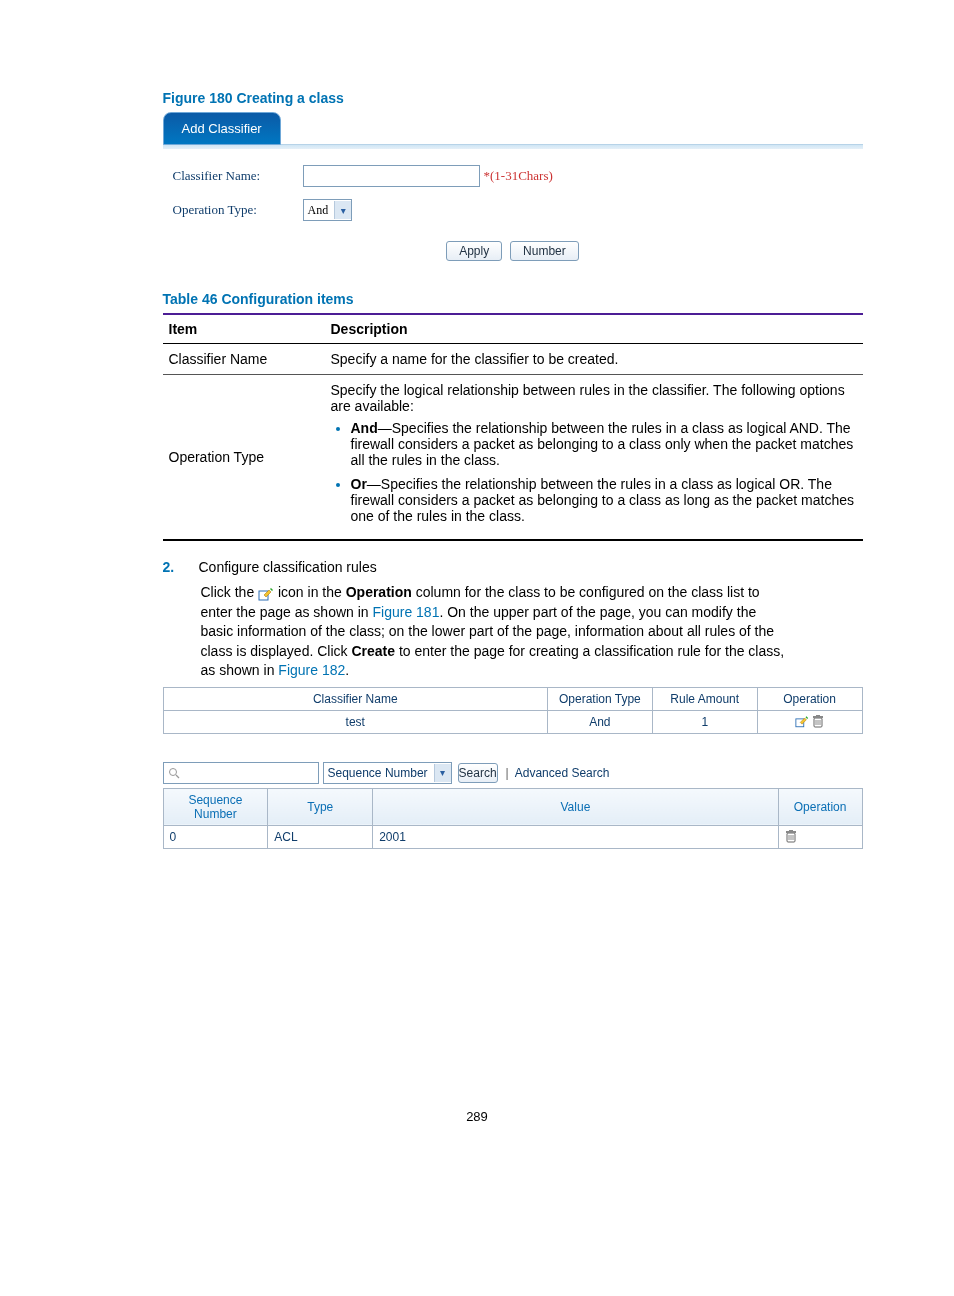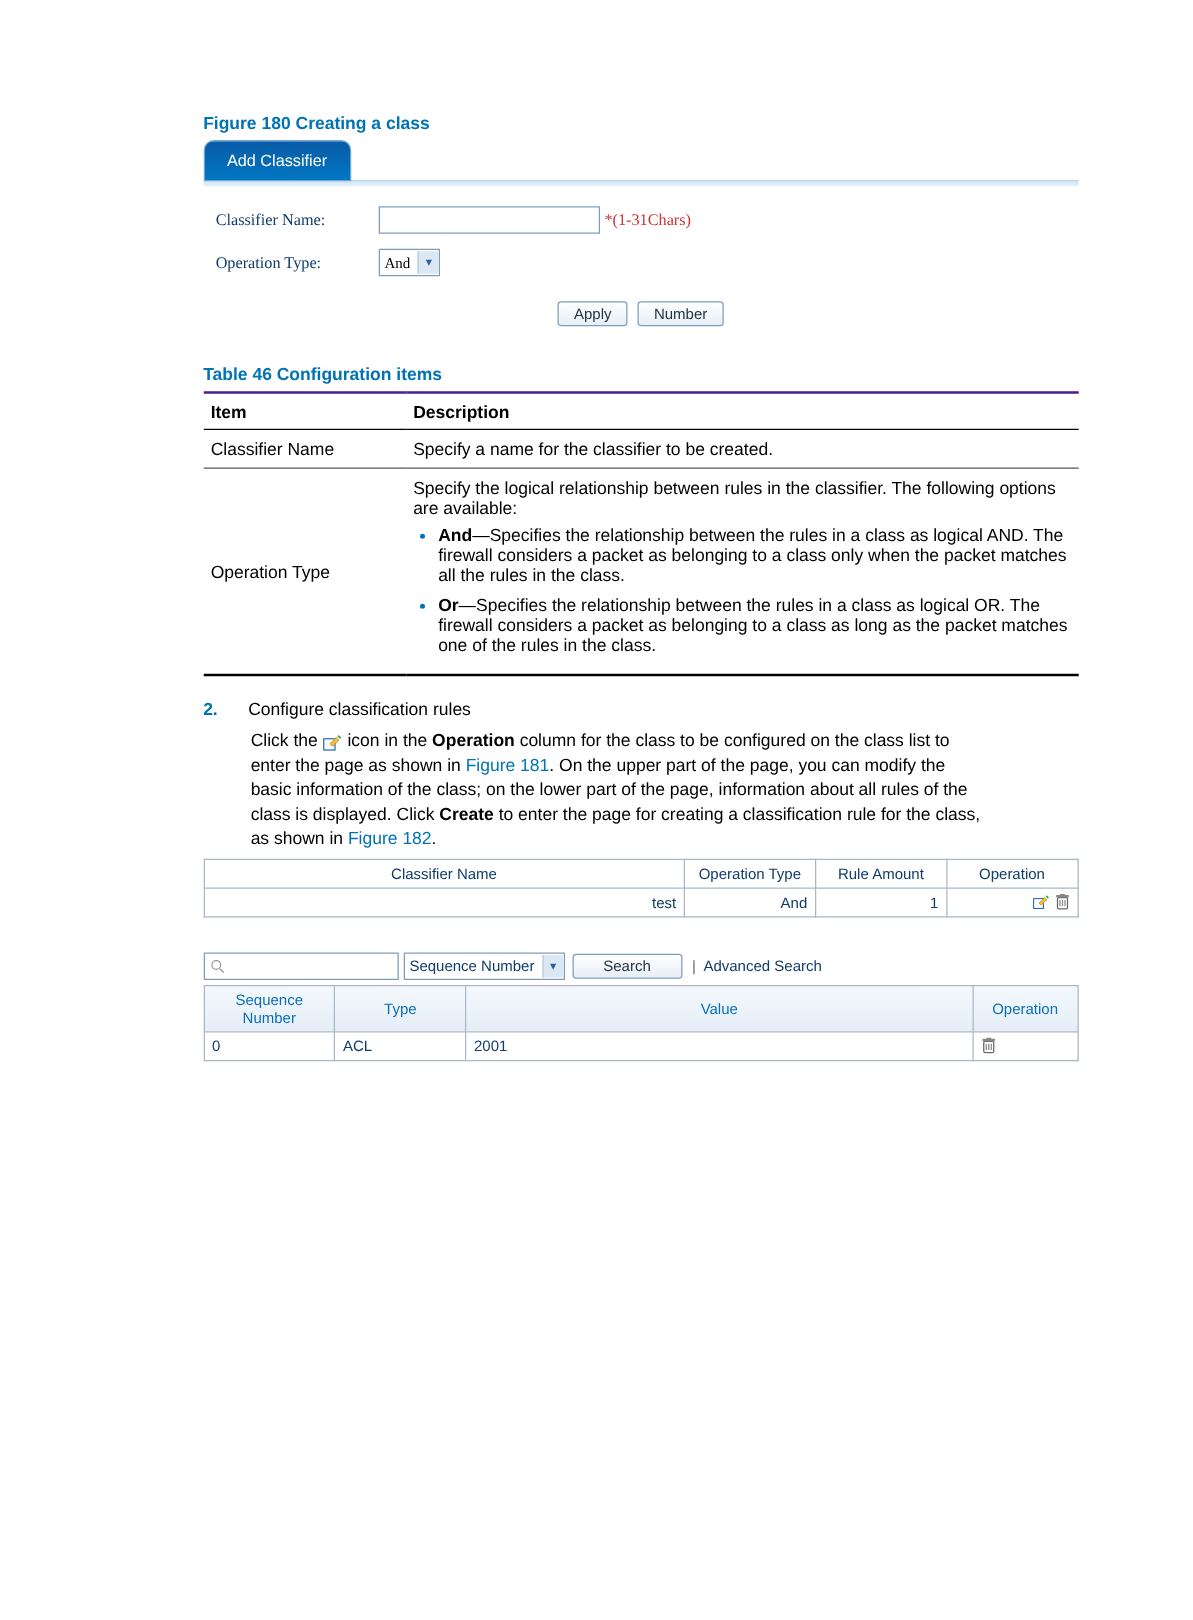--- a/index.html
+++ b/index.html
@@ -162,21 +162,21 @@
     font-size: 12px;
     color: #103d6b;
   }
   .tbl2 {
     width: 100%;
     border-collapse: collapse;
   }
   .tbl2 td, .tbl2 th {
     border: 1px solid #a9b7c7;
     padding: 4px 6px;
-    text-align: right;
+    text-align: center;
     font-weight: normal;
   }
   .tbl2 thead th {
     text-align: center;
     color: #103d6b;
   }
   .search-row {
     margin: 28px 0 0 0;
     display: flex;
     align-items: center;
@@ -334,21 +334,21 @@
       <div class="search-input-box">
         <svg class="icon-svg" width="12" height="12" viewBox="0 0 12 12">
           <circle cx="5" cy="5" r="3.5" fill="none" stroke="#999" stroke-width="1"></circle>
           <line x1="8" y1="8" x2="11" y2="11" stroke="#999" stroke-width="1.2"></line>
         </svg>
       </div>
       <div class="select-mock">
         <span>Sequence Number</span>
         <span class="select-arrow">▾</span>
       </div>
-      <span class="btn" style="padding:2px 24px">Search</span>
+      <span class="btn" style="padding:2px 0">Search</span>
       <span style="color:#666;margin:0 2px">|</span>
       <span style="color:#103d6b">Advanced Search</span>
     </div>
 
     <table class="tbl3">
       <thead>
         <tr>
           <th style="width:15%">Sequence Number</th>
           <th style="width:15%">Type</th>
           <th>Value</th>
@@ -371,13 +371,14 @@
                 <line x1="8" y1="5" x2="8" y2="10" stroke="#888"></line>
               </svg>
             </span>
           </td>
         </tr>
       </tbody>
     </table>
 
   </div>
 
+  <div class="pagenum">289</div>
 </div>
 
 </body></html>

